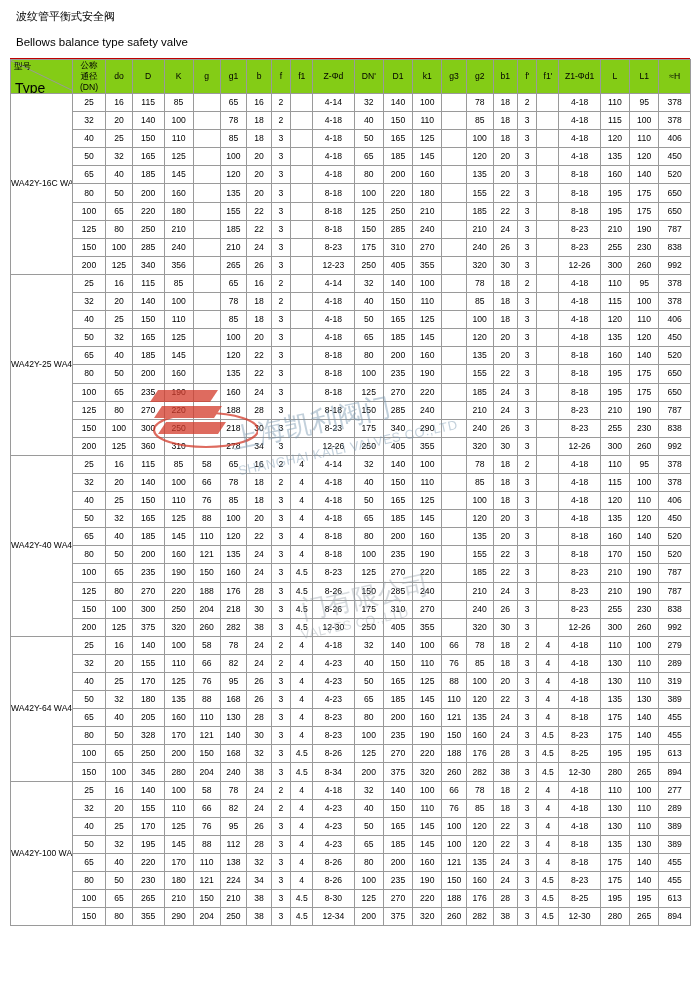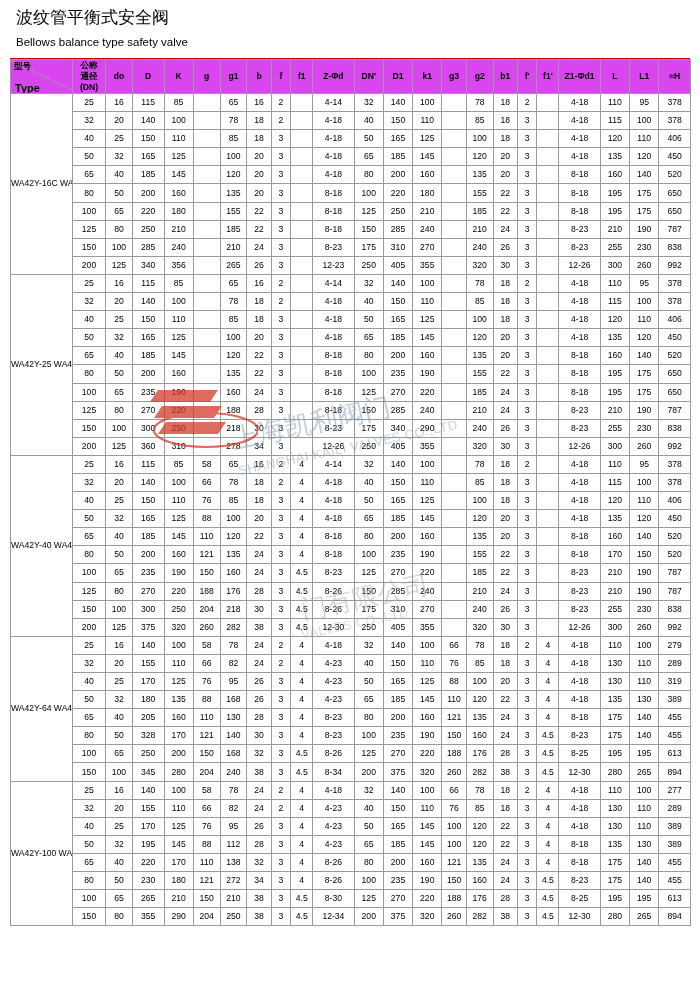--- a/index.html
+++ b/index.html
@@ -20,21 +20,21 @@
     width: 700px;
     height: 983px;
     box-sizing: border-box;
     padding: 0 10px;
   }
   
   .header {
     padding: 8px 6px 4px 6px;
   }
   .header .title-cn {
-    font-size: 17px;
+    font-size: 11px;
     font-weight: normal;
     line-height: 18px;
     color: #000;
     font-family: "DejaVu Sans", sans-serif;
   }
   .header .title-en {
     font-size: 11.5px;
     line-height: 16px;
     color: #000;
     margin-top: 8px;
@@ -65,22 +65,22 @@
     border: 1px solid #9a9a9a;
     text-align: center;
     vertical-align: middle;
     padding: 0;
     height: 17.1px;
     line-height: 11px;
     white-space: nowrap;
     overflow: hidden;
   }
   table.dim thead th {
-    background: #d946ef;
-    font-weight: bold;
+    background: #84cc16;
+    font-weight: normal;
     font-size: 8.6px;
     height: 30px;
   }
   .type-head {
     position: relative;
     width: 62px;
   }
   .type-head .slash {
     position: absolute;
     left: 0; top: 0; right: 0; bottom: 0;
@@ -104,21 +104,21 @@
     left: 3px;
     top: 1px;
     font-size: 8.6px;
     line-height: 10px;
     text-align: left;
   }
   .type-head .br {
     position: absolute;
     left: 4px;
     bottom: 0px;
-    font-size: 11px;
+    font-size: 14px;
     line-height: 10px;
     text-align: left;
   }
   .dn-head {
     width: 33px;
     font-size: 8.2px;
     line-height: 9.5px;
   }
   td.type-cell {
     text-align: left;
@@ -1306,21 +1306,21 @@
           <td>175</td>
           <td>140</td>
           <td>455</td>
         </tr>
         <tr>
           <td>80</td>
           <td>50</td>
           <td>230</td>
           <td>180</td>
           <td>121</td>
-          <td>272</td>
+          <td>224</td>
           <td>34</td>
           <td>3</td>
           <td>4</td>
           <td>8-26</td>
           <td>100</td>
           <td>235</td>
           <td>190</td>
           <td>150</td>
           <td>160</td>
           <td>24</td>

